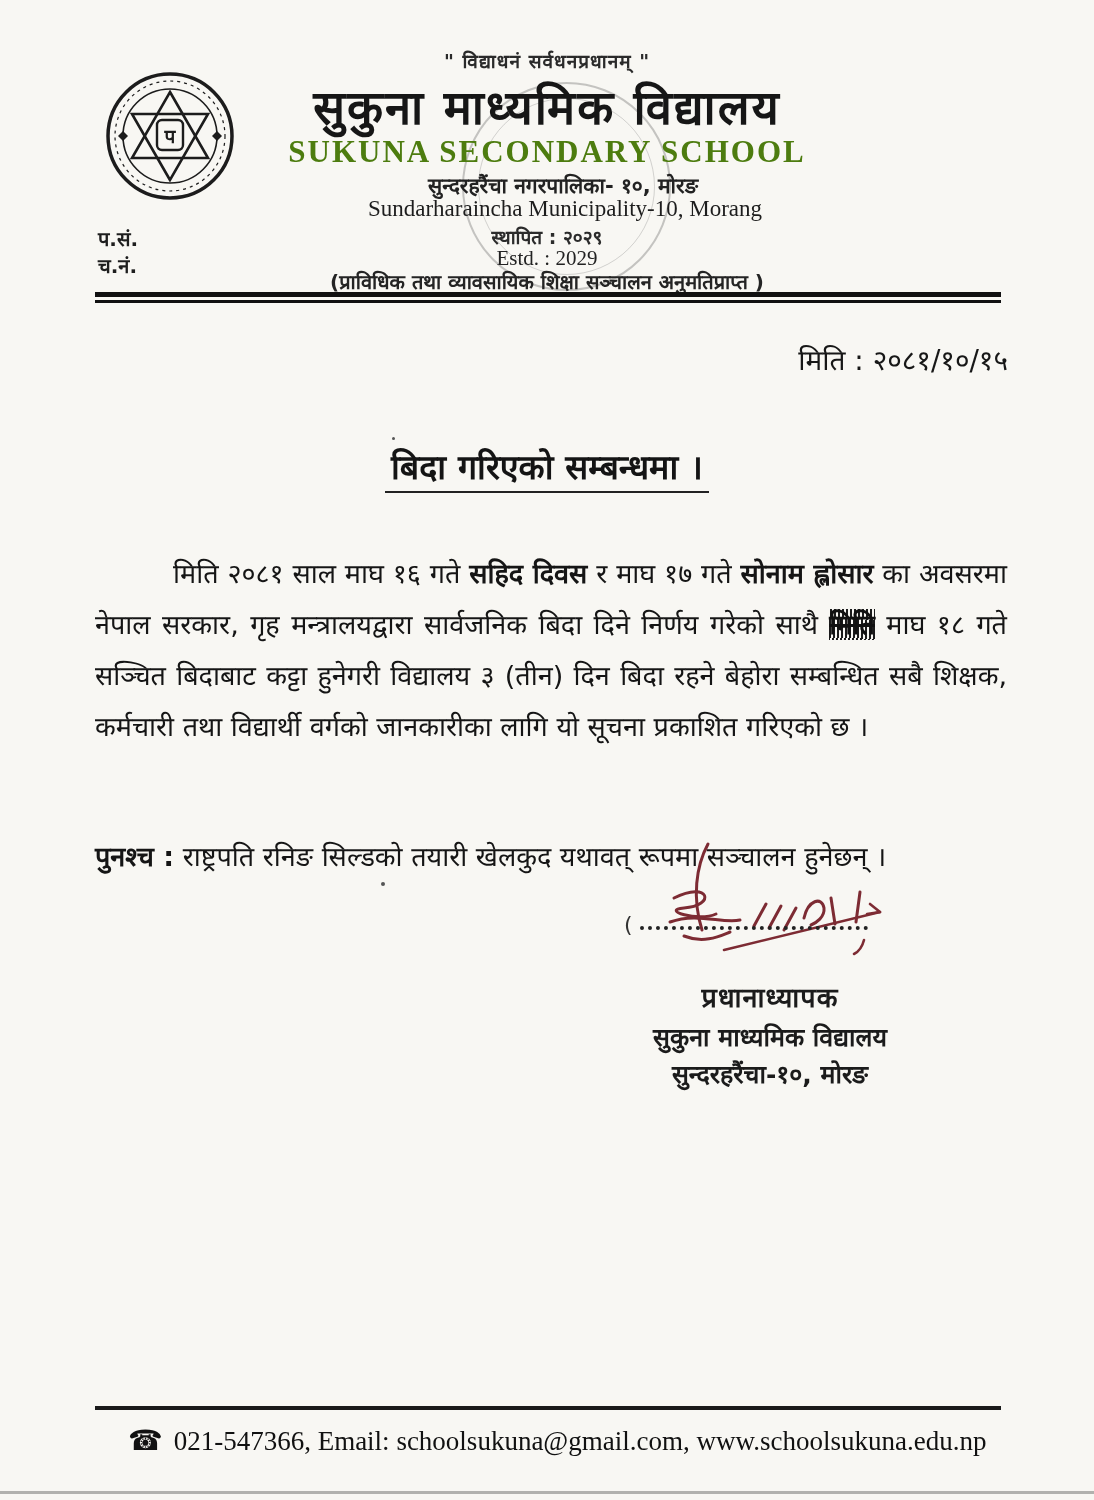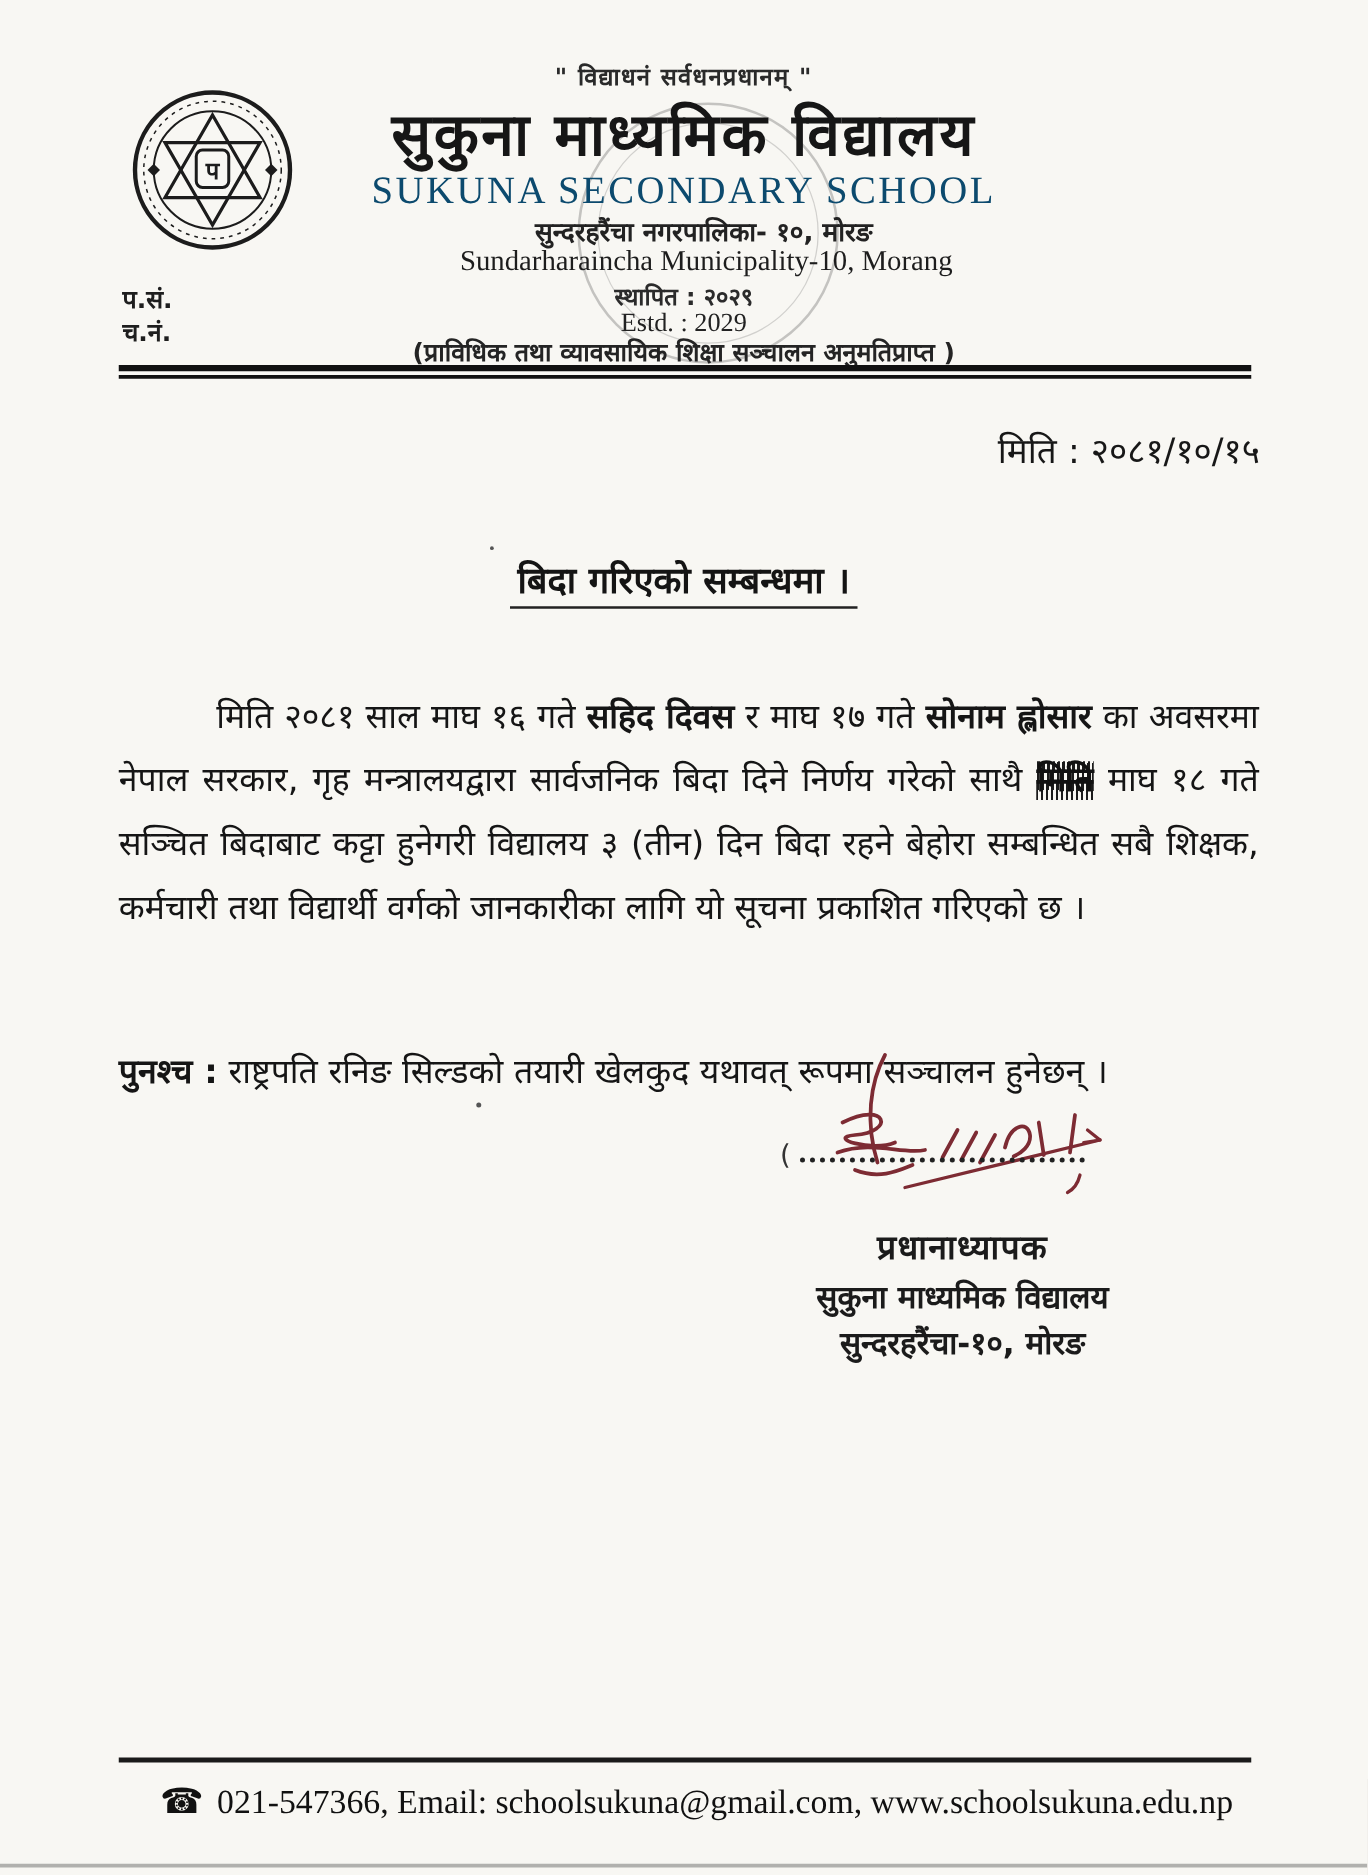--- a/index.html
+++ b/index.html
@@ -14,21 +14,21 @@
     margin:0 auto;
     background:#f8f7f3;
     overflow:hidden;
   }
   .motto{position:absolute;left:0;top:48px;width:100%;text-align:center;
     font-size:19px;font-weight:bold;color:#2a2a2a;letter-spacing:1px;}
   .school-np{position:absolute;left:0;top:74px;width:100%;text-align:center;
     font-size:47px;font-weight:bold;color:#161616;letter-spacing:2px;}
   .school-en{position:absolute;left:0;top:134px;width:100%;text-align:center;
     font-family:"Liberation Serif","DejaVu Serif",serif;
-    font-size:31px;font-weight:normal;letter-spacing:2px;color:#0c4a6e;}
+    font-size:31px;font-weight:bold;letter-spacing:2px;color:#4d7c0f;}
   .addr-np{position:absolute;left:0;top:171px;width:100%;text-align:center;
     font-size:21px;font-weight:bold;color:#222;padding-left:16px;}
   .addr-en{position:absolute;left:0;top:196px;width:100%;text-align:center;
     font-family:"Liberation Serif","DejaVu Serif",serif;
     font-size:23px;color:#1d1d1d;padding-left:18px;}
   .estd-np{position:absolute;left:0;top:224px;width:100%;text-align:center;
     font-size:19px;font-weight:bold;color:#2b2b2b;}
   .estd-en{position:absolute;left:0;top:246px;width:100%;text-align:center;
     font-family:"Liberation Serif","DejaVu Serif",serif;
     font-size:21px;color:#222;}
@@ -41,21 +41,21 @@
   .rule.r2{top:300px;height:3px;}
   .rule.footer-rule{top:1406px;height:4px;background:#1a1a1a;}
   .stamp-wm{position:absolute;left:462px;top:82px;width:205px;height:205px;
     border:2px solid rgba(110,110,110,.38);border-radius:50%;}
   .stamp-wm .in{position:absolute;left:14px;top:14px;right:14px;bottom:14px;
     border:1px solid rgba(120,120,120,.3);border-radius:50%;}
   .logo{position:absolute;left:104px;top:70px;}
   
   .date-line{position:absolute;right:86px;top:340px;font-size:28px;color:#171717;margin-left:41px;}
   .subject{position:absolute;left:0;top:443px;width:100%;text-align:center;}
-  .subject span{font-size:29px;font-weight:bold;color:#141414;
+  .subject span{font-size:34px;font-weight:bold;color:#141414;
     border-bottom:2px solid #222;padding:0 6px 4px 6px;}
   .body-text{position:absolute;left:95px;top:521px;width:912px;
     font-size:27px;line-height:51px;text-align:justify;color:#151515;
     text-indent:78px;}
   .b{font-weight:bold;}
   .struck{position:relative;font-weight:bold;color:#111;text-indent:0;
     background:repeating-linear-gradient(93deg,transparent 0 1px,#1b1b1b 1px 3px,transparent 3px 4px);
     text-decoration:line-through;text-decoration-thickness:3px;}
   .postscript{position:absolute;left:95px;top:810px;width:912px;
     font-size:27px;color:#151515;}

